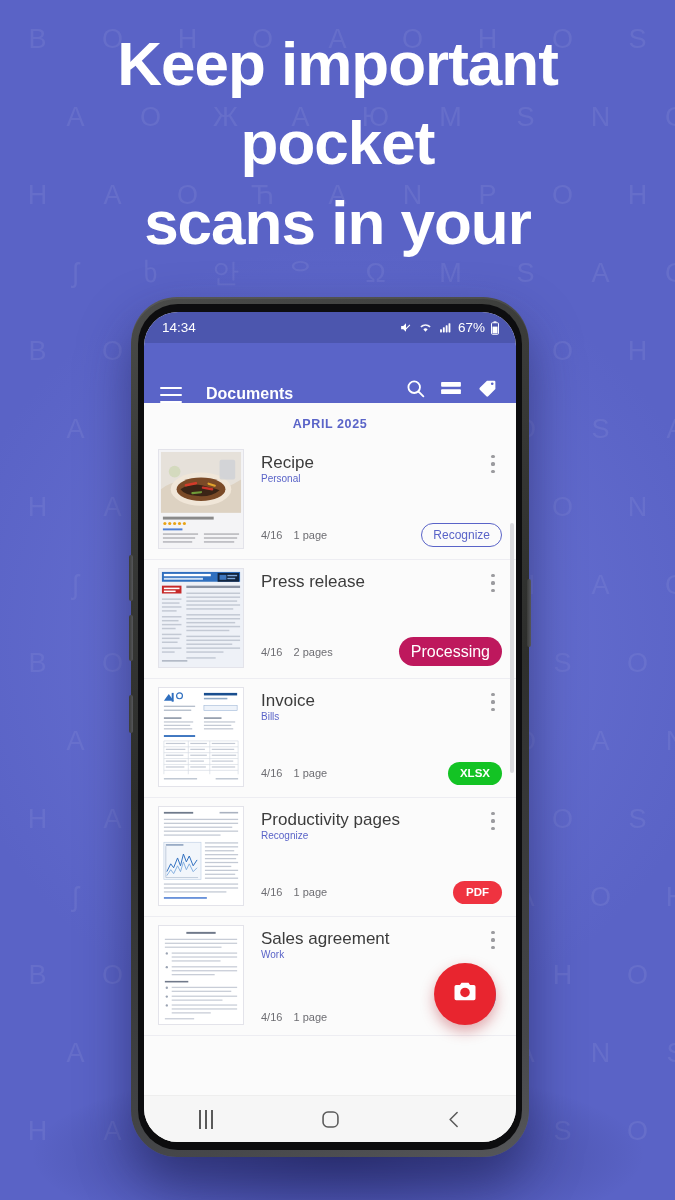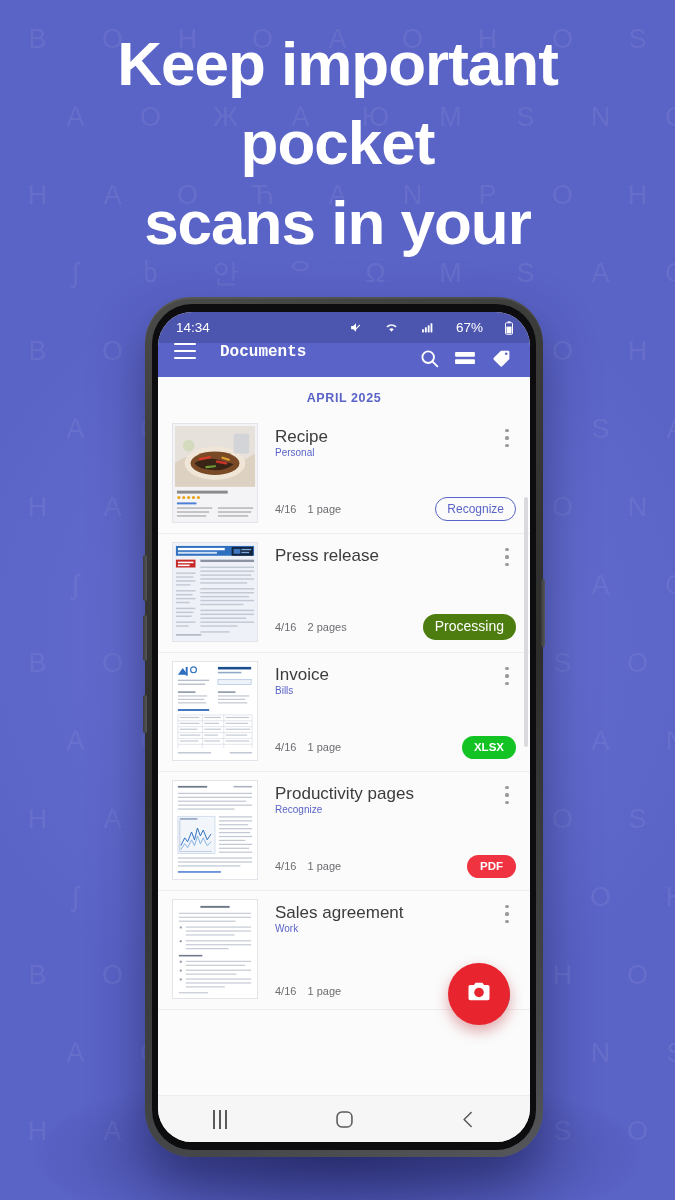--- a/index.html
+++ b/index.html
@@ -63,21 +63,21 @@
     letter-spacing:-1px;
     padding:0 24px;
   }
   #headline .hl {
     display:block;
   }
 
   
   #phone {
     position:absolute;
-    left:145px; top:297px;
+    left:131px; top:297px;
     width:398px; height:860px;
     z-index:2;
     border-radius:46px;
     background:linear-gradient(160deg,#4b4c4a 0%,#3a3b39 18%,#2d2e2c 50%,#46474a 88%,#56575a 100%);
     padding:7px;
     box-shadow:0 24px 50px rgba(25,28,80,0.55), 0 2px 0 rgba(255,255,255,0.07) inset;
   }
   #phone-inner {
     width:100%; height:100%;
     border-radius:40px;
@@ -115,35 +115,34 @@
     display:flex;
     align-items:center;
     justify-content:space-between;
     padding:0 16px 0 18px;
     font-size:13.5px;
     flex:0 0 auto;
   }
   #status-right {
     display:flex;
     align-items:center;
-    gap:21px;
+    gap:5px;
     font-size:13.5px;
   }
   #status-right svg { display:block; }
 
   
   #app-bar {
-    height:34px;
+    height:60px;
     background:#5a64c8;
     display:flex;
-    align-items:flex-start;
+    align-items:flex-end;
     padding:0 14px 0 16px;
     flex:0 0 auto;
     color:#fff;
-    font-family:Liberation Mono, monospace;
   }
   #menu-icon { width:22px; height:16px; display:flex; flex-direction:column; justify-content:space-between; cursor:pointer; }
   #menu-icon i { display:block; height:2.4px; background:#fff; border-radius:1px; }
   #app-title {
     font-size:16px;
     font-weight:bold;
     margin-left:24px;
     color:#ffffff;
     flex:1 1 auto;
   }
@@ -225,21 +224,21 @@
   
   .badge {
     font-size:11.5px;
     font-weight:bold;
     border-radius:20px;
     padding:4px 12px;
     white-space:nowrap;
     line-height:1.25;
   }
   .badge-outline { border:1.6px solid #5a64c8; color:#5a64c8; background:transparent; font-weight:normal; font-size:12px; padding:3.5px 11px; }
-  .badge-processing { background:#4d7c0f; color:#ffffff; font-weight:normal; font-size:14px; padding:4.5px 12px; }
+  .badge-processing { background:#be185d; color:#ffffff; font-weight:normal; font-size:16px; padding:4.5px 12px; }
   .badge-xlsx { background:#13c324; color:#ffffff; padding:4.5px 12px; }
   .badge-pdf  { background:#ef3340; color:#ffffff; padding:4.5px 13px; }
 
   
   #list-scrollbar {
     position:absolute;
     right:2px; top:120px;
     width:4px; height:250px;
     background:#dadade;
     border-radius:3px;

